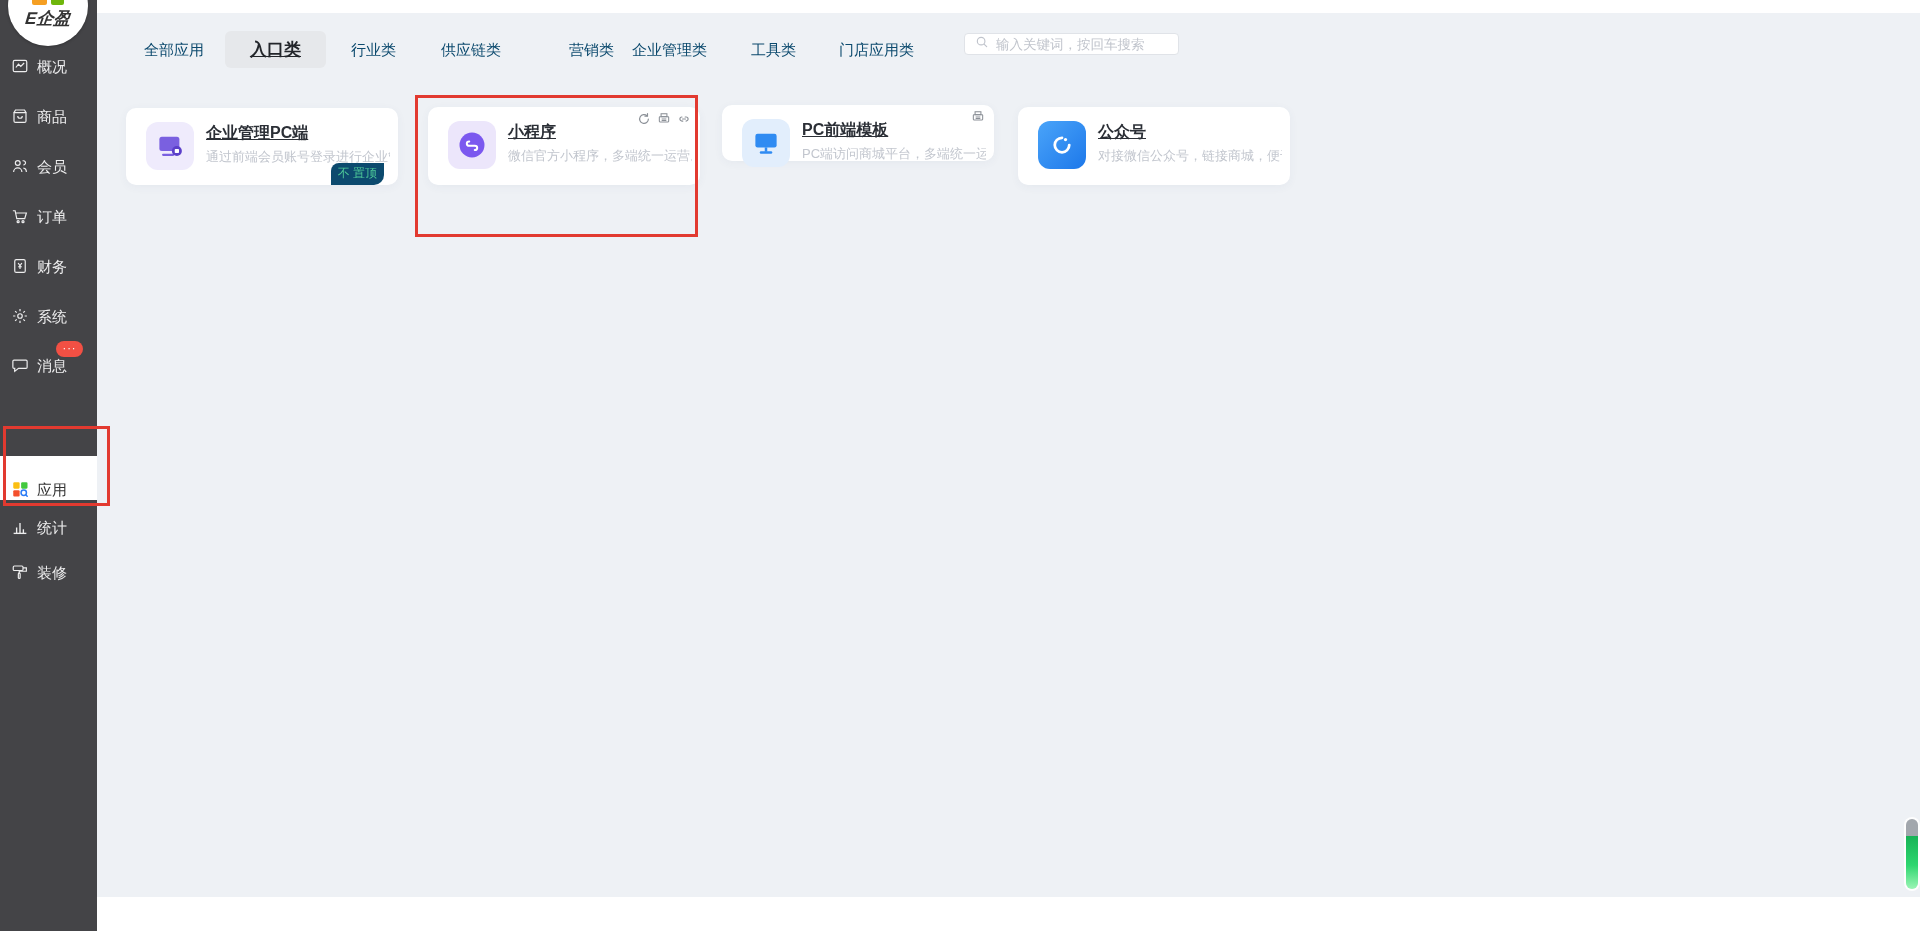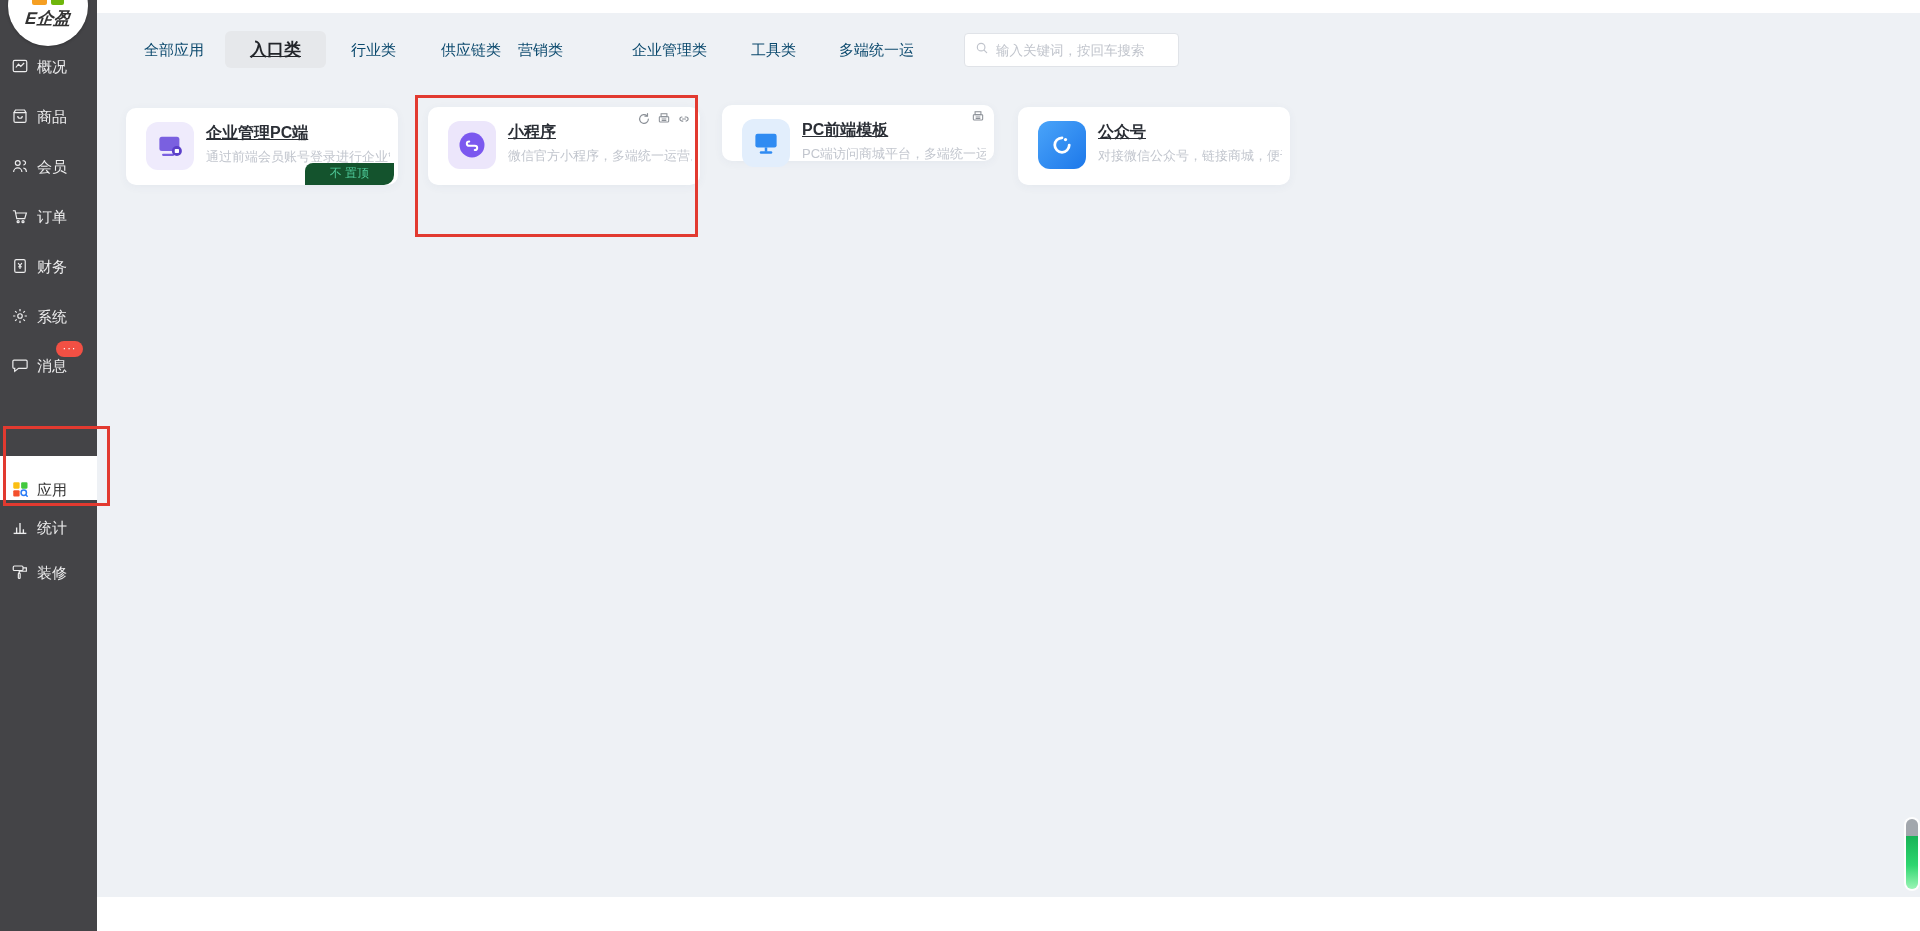--- a/index.html
+++ b/index.html
@@ -30,39 +30,39 @@
   .top-strip { position:absolute; left:97px; top:0; width:1823px; height:13px; background:#fff; }
   .content { position:absolute; left:97px; top:13px; width:1823px; height:884px; background:#eef1f5; }
   .bottom-white { position:absolute; left:97px; top:897px; width:1823px; height:34px; background:#fff; }
 
   
   .tab { position:absolute; top:41px; font-size:15px; color:#0c4a6e; cursor:pointer; white-space:nowrap; }
   .tab-pill { position:absolute; left:225px; top:31px; width:101px; height:37px; background:#e6e8eb;
               border-radius:6px; text-align:center; line-height:37px; font-size:17px; font-weight:bold;
               color:#23262b; cursor:pointer;text-decoration:underline; }
   
-  .searchbox { position:absolute; left:964px; top:33px; width:215px; height:34px; background:#fff;
+  .searchbox { position:absolute; left:964px; top:33px; width:215px; height:22px; background:#fff;
                border:1px solid #e0e3e8; border-radius:4px; display:flex; align-items:center;
                padding:0 10px; gap:7px; }
   .searchbox svg { width:14px; height:14px; flex:none; }
   .searchbox input { border:none; outline:none; flex:1; font-size:13.5px; color:#333; background:transparent;
                      font-family:"Liberation Sans","DejaVu Sans",sans-serif; min-width:0; }
   .searchbox input::placeholder { color:#c0c4cc; }
 
   
   .card { position:absolute; top:107px; width:272px; height:78px; background:#fff; border-radius:10px;
           box-shadow:0 2px 10px rgba(60,80,110,.05); cursor:pointer; }
   .card-icon { position:absolute; left:20px; top:14px; width:48px; height:48px; border-radius:12px;
                display:flex; align-items:center; justify-content:center; }
   .card-title { position:absolute; left:80px; top:15px; font-size:16px; font-weight:bold; color:#2b2f36;
                 white-space:nowrap;text-decoration:underline; }
   .card-desc { position:absolute; left:80px; top:40px; right:8px; font-size:13px; color:#c2c6ce;
                white-space:nowrap; overflow:hidden; }
-  .pin-badge { position:absolute; right:4px; bottom:0; background:#14532d; color:#4ec998; font-size:12px;
-               padding:2px 25px 3px; border-radius:8px 0 10px 0; white-space:nowrap; }
+  .pin-badge { position:absolute; right:14px; bottom:0; background:#0c4a6e; color:#4ec998; font-size:12px;
+               padding:2px 7px 3px; border-radius:8px 0 10px 0; white-space:nowrap; }
   .card-actions { position:absolute; top:5px; right:9px; display:flex; gap:6px; color:#8b9097; }
   .card-actions svg { width:14px; height:14px; cursor:pointer; }
 
   
   .anno { position:absolute; border:3px solid #e23a30; z-index:5; pointer-events:none; }
   .anno-sidebar { left:3px; top:426px; width:107px; height:80px; }
   .anno-card { left:415px; top:95px; width:283px; height:142px; }
 
   
   .scrollbar { position:absolute; left:1906px; top:819px; width:12px; height:70px; border-radius:6px;
@@ -170,24 +170,24 @@
   <div class="msg-badge">···</div>
 
   <div class="top-strip"></div>
   <div class="content"></div>
   <div class="bottom-white"></div>
 
   <span class="tab" style="left:144px">全部应用</span>
   <span class="tab-pill">入口类</span>
   <span class="tab" style="left:351px">行业类</span>
   <span class="tab" style="left:441px">供应链类</span>
-  <span class="tab" style="left:518px">营销类</span>
+  <span class="tab" style="left:569px">营销类</span>
   <span class="tab" style="left:632px">企业管理类</span>
   <span class="tab" style="left:751px">工具类</span>
-  <span class="tab" style="left:839px">多端统一运</span>
+  <span class="tab" style="left:839px">门店应用类</span>
 
   <div class="searchbox">
     <span><svg viewBox="0 0 24 24" fill="none" stroke="#c0c4cc" stroke-width="2">
           <circle cx="10.5" cy="10.5" r="6.5"></circle>
           <path d="M15.5 15.5l4.5 4.5" stroke-linecap="round"></path>
         </svg></span>
     <input type="text" placeholder="输入关键词，按回车搜索" style="">
   </div>
 
   <div class="card" style="left:126px;top:108px;height:77px">

